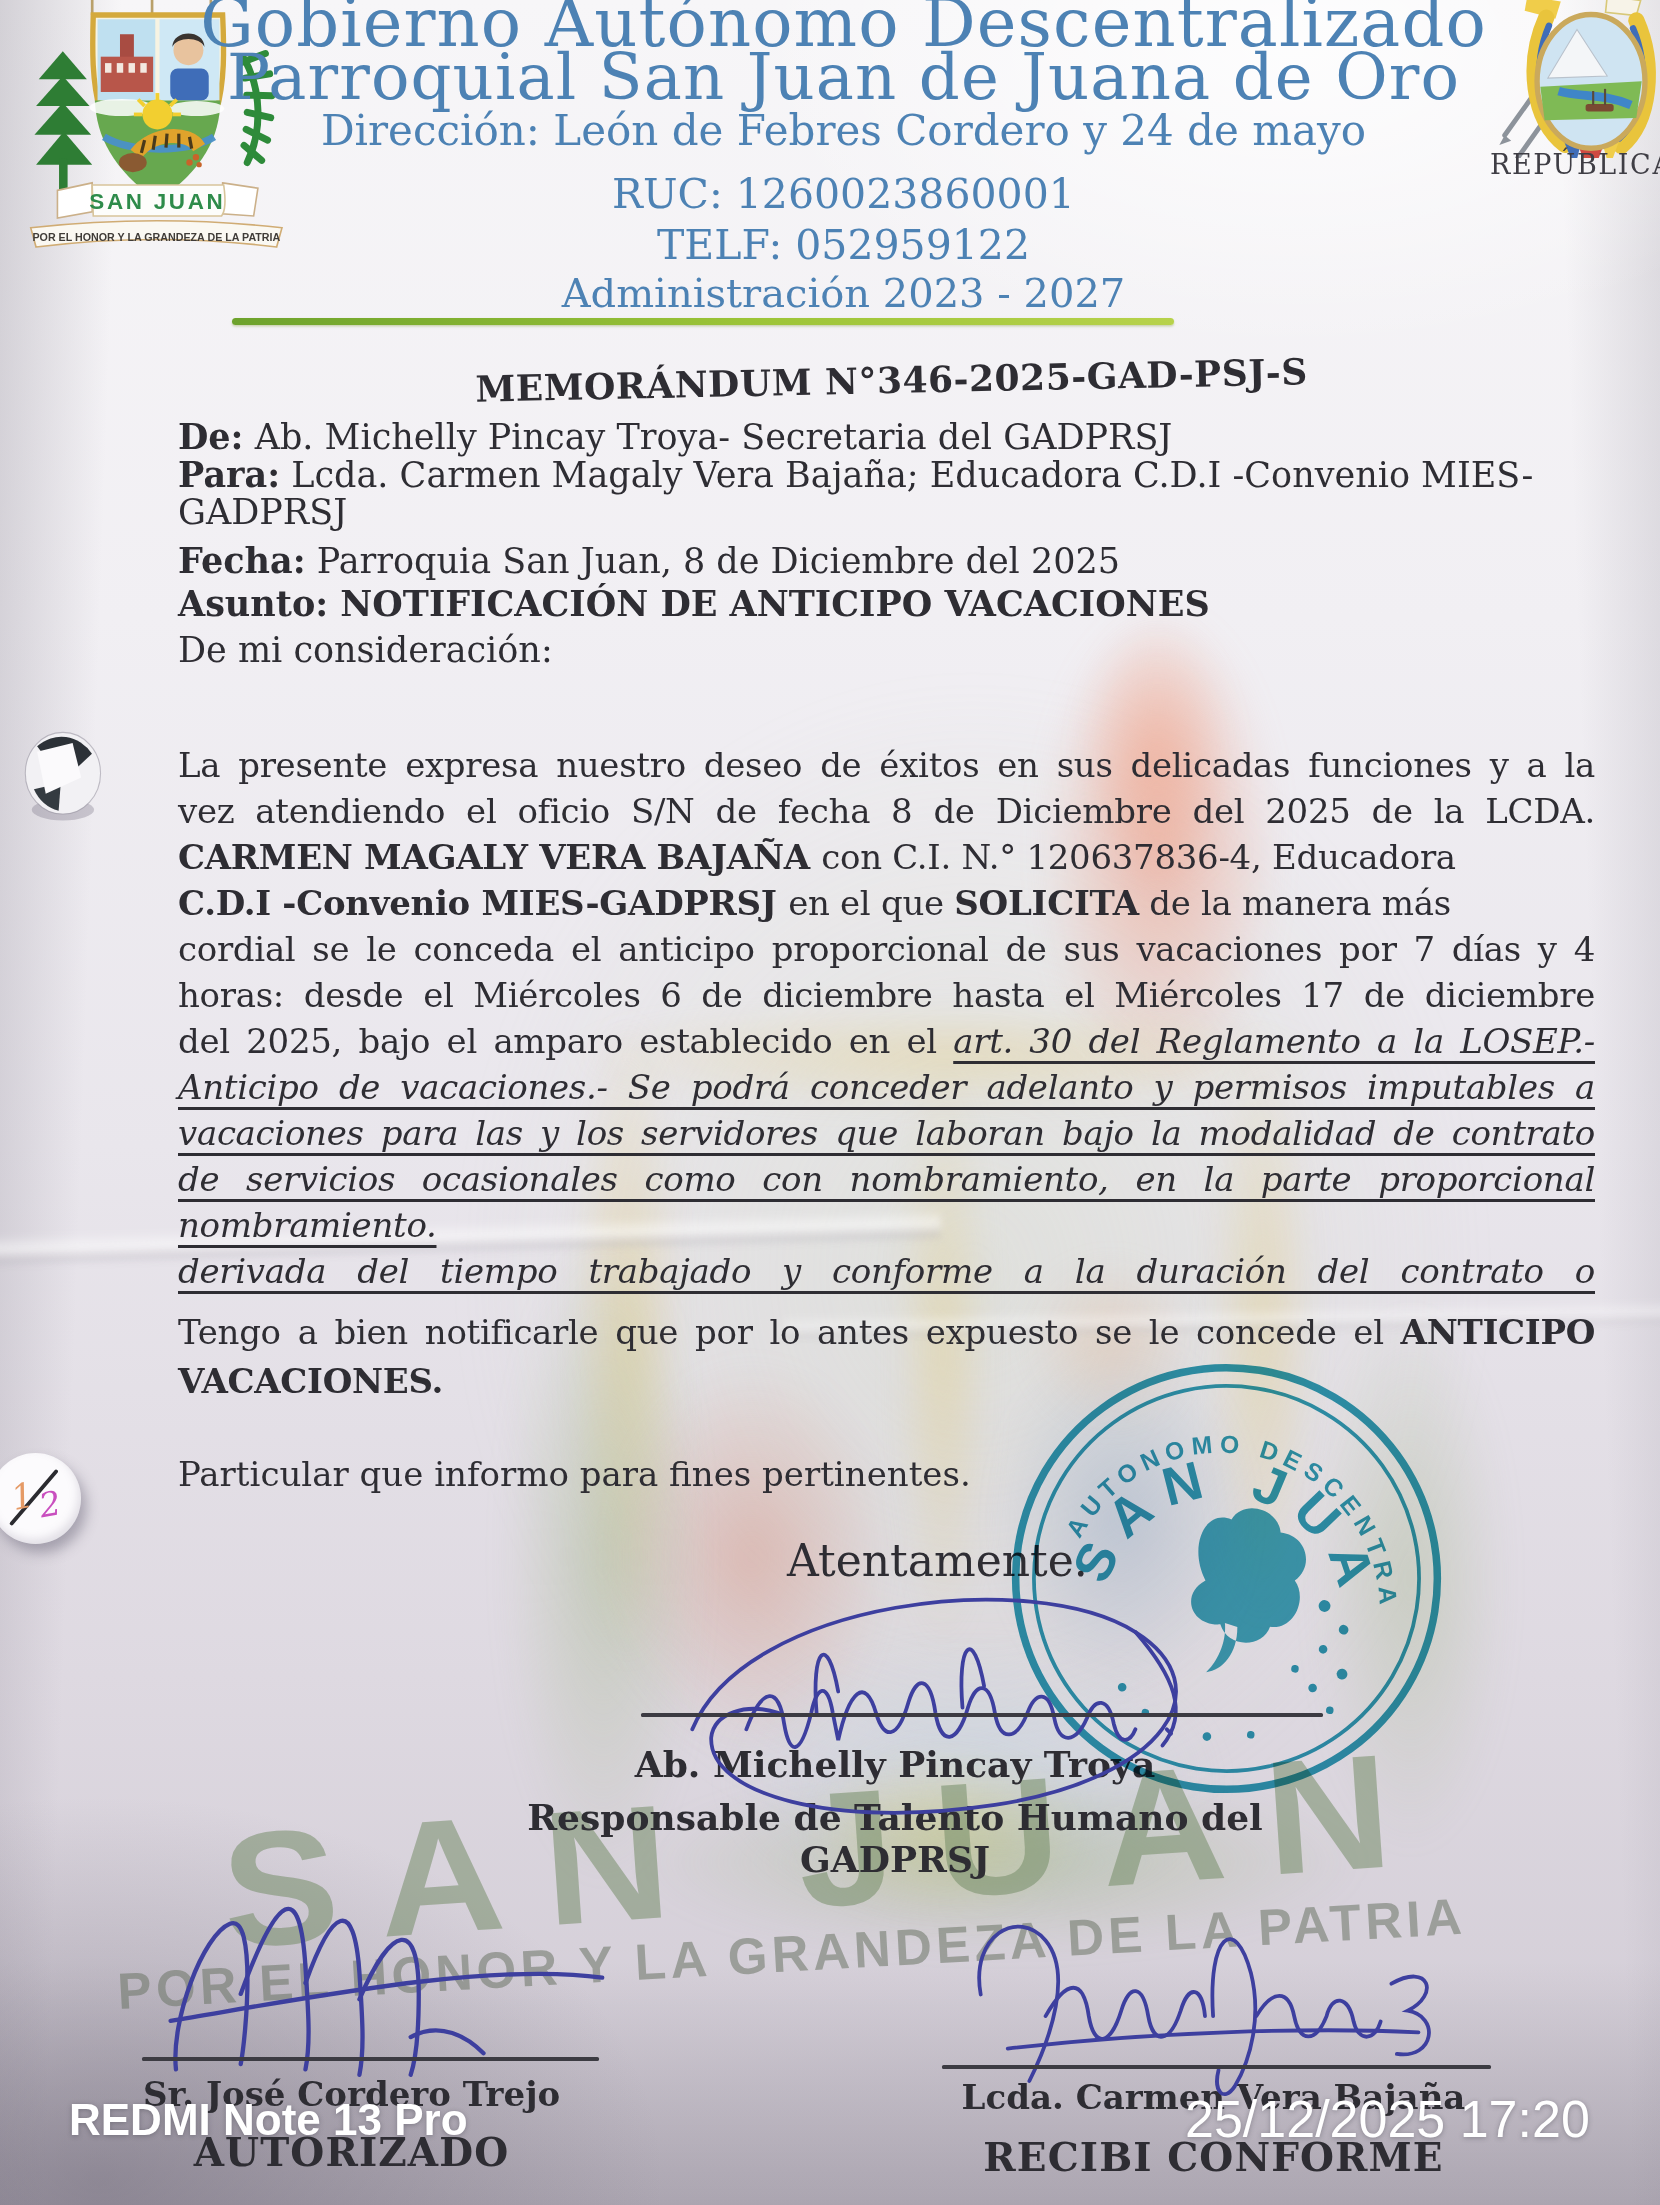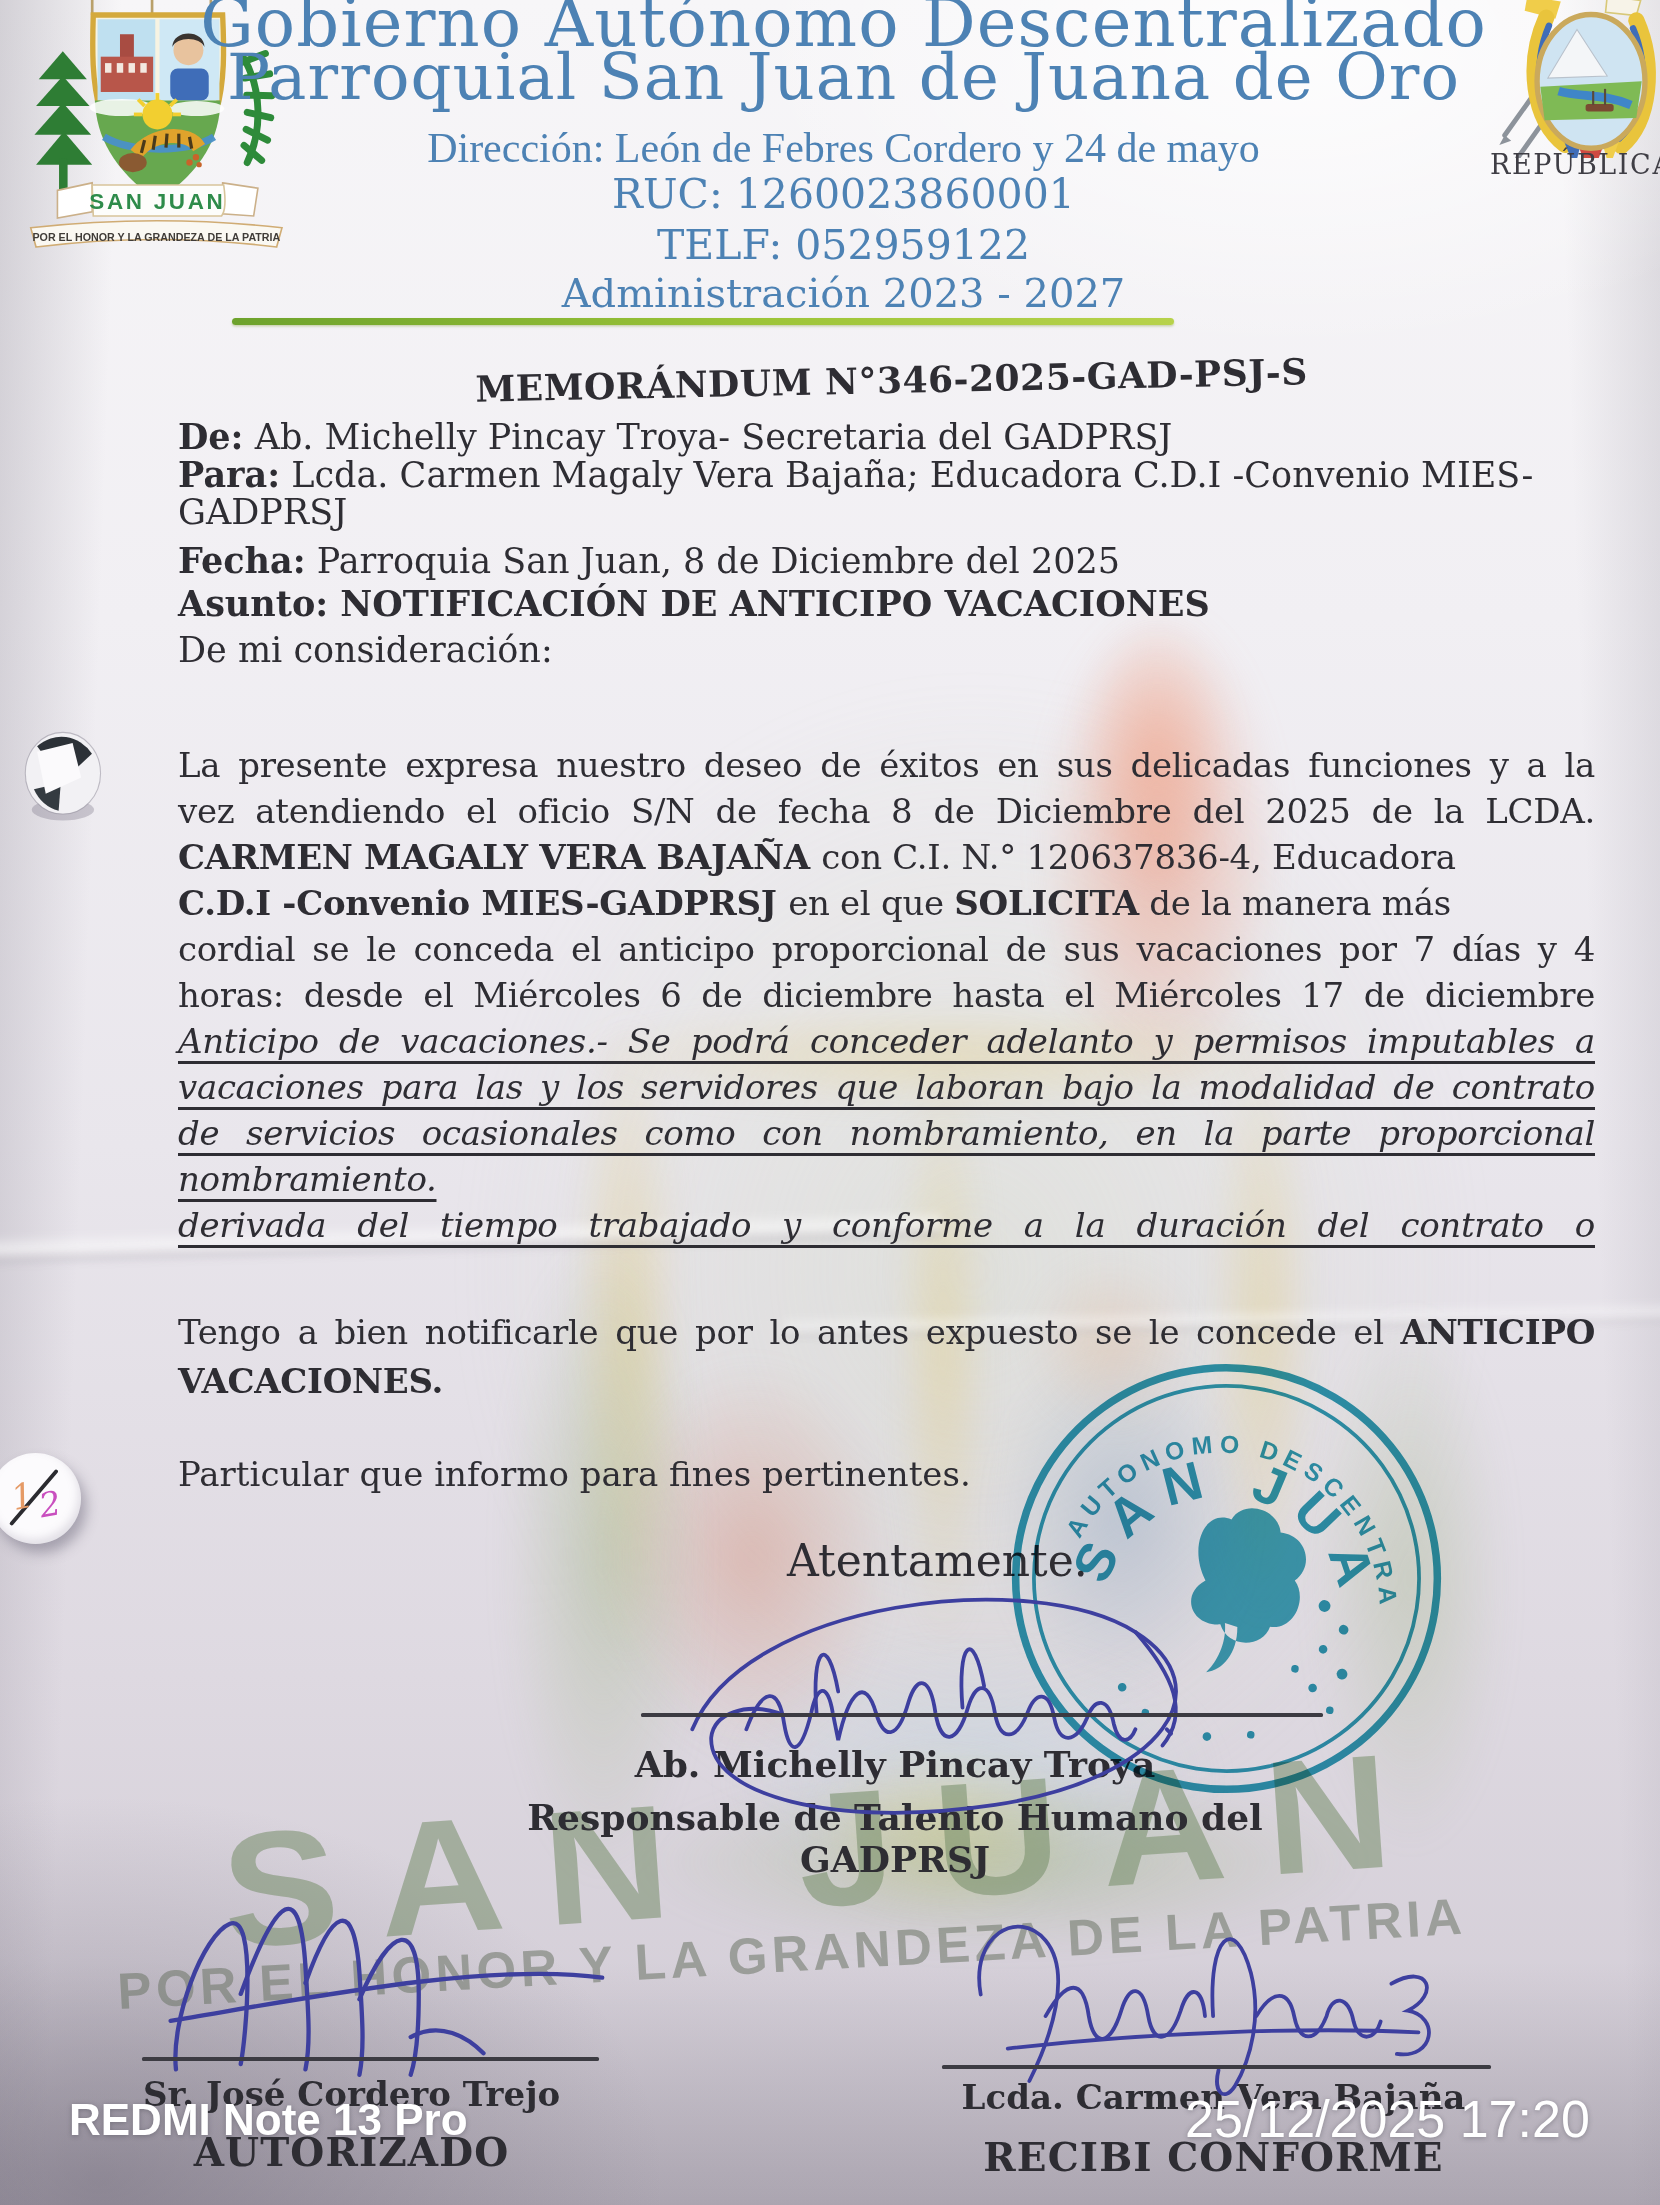--- a/index.html
+++ b/index.html
@@ -14,21 +14,21 @@
       linear-gradient(180deg,#f7f6f8 0%,#f1eff3 28%,#e9e6ec 52%,#ded9e1 76%,#cfc9d3 100%);}
   .abs{position:absolute;}
   
   .blob{position:absolute;border-radius:50%;filter:blur(14px);z-index:1;}
   .crease{position:absolute;z-index:2;filter:blur(3.8px);}
   
   .hdr{position:absolute;left:92px;top:0;width:1503px;text-align:center;z-index:3;color:#4d82b4;}
   .hdr div{position:absolute;left:0;width:100%;white-space:nowrap;}
   .h-t1{top:-16px;font-size:67px;letter-spacing:1.1px;}
   .h-t2{top:40px;font-size:64px;letter-spacing:1.1px;}
-  .h-ad{top:124px;font-size:42px;font-family:Liberation Serif, serif;}
+  .h-ad{top:106px;font-size:42px;}
   .h-ruc{top:170px;font-size:41px;}
   .h-tel{top:221px;font-size:41px;}
   .h-adm{top:270px;font-size:40px;}
   .green-rule{position:absolute;left:232px;top:318px;width:942px;height:7px;z-index:3;
     border-radius:3.8px;background:linear-gradient(90deg,#6da22c,#9cc437 55%,#b7d24b);box-shadow:0 1.6px 2.2px rgba(120,150,40,.35);}
   .rep-caption{position:absolute;left:1490px;top:149px;font-size:27px;letter-spacing:1.6px;color:#3f3e45;z-index:3;white-space:nowrap;}
   
   .memo-title{position:absolute;left:135px;top:359px;width:1513px;text-align:center;font-size:36px;font-weight:bold;
     letter-spacing:0.5px;transform:rotate(-1.2deg);z-index:3;white-space:nowrap;}
   .meta{position:absolute;left:178px;top:0;width:1459px;z-index:3;font-size:35px;}
@@ -216,20 +216,21 @@
     <div style="top:630px"><span>De mi consideración:</span></div>
   </div>
 
   <div class="para">
       <div class="tline j"><span>La presente expresa nuestro deseo de éxitos en sus delicadas funciones y a la</span></div>
       <div class="tline j"><span>vez atendiendo el oficio S/N de fecha 8 de Diciembre del 2025 de la LCDA.</span></div>
       <div class="tline"><span class="f-b">CARMEN MAGALY VERA BAJAÑA </span><span>con C.I. N.° 120637836-4, Educadora</span></div>
       <div class="tline"><span class="f-b">C.D.I -Convenio MIES-GADPRSJ </span><span>en el que </span><span class="f-b">SOLICITA</span><span> de la manera más</span></div>
       <div class="tline j"><span>cordial se le conceda el anticipo proporcional de sus vacaciones por 7 días y 4</span></div>
       <div class="tline j"><span>horas: desde el Miércoles 6 de diciembre hasta el Miércoles 17 de diciembre</span></div>
+      <div class="tline j"><span>del 2025, bajo el amparo establecido en el </span><span class="f-i f-u">art. 30 del Reglamento a la LOSEP.-</span></div>
       <div class="tline j"><span class="f-i f-u">Anticipo de vacaciones.- Se podrá conceder adelanto y permisos imputables a</span></div>
       <div class="tline j"><span class="f-i f-u">vacaciones para las y los servidores que laboran bajo la modalidad de contrato</span></div>
       <div class="tline j"><span class="f-i f-u">de servicios ocasionales como con nombramiento, en la parte proporcional</span></div>
       <div class="tline"><span class="f-i f-u">nombramiento.</span></div>
       <div class="tline j"><span class="f-i f-u">derivada del tiempo trabajado y conforme a la duración del contrato o</span></div>
     </div>
   <div class="closing">
       <div class="tline j"><span>Tengo a bien notificarle que por lo antes expuesto se le concede el </span><span class="f-b">ANTICIPO</span></div>
       <div class="tline"><span class="f-b">VACACIONES.</span></div>
     </div>

